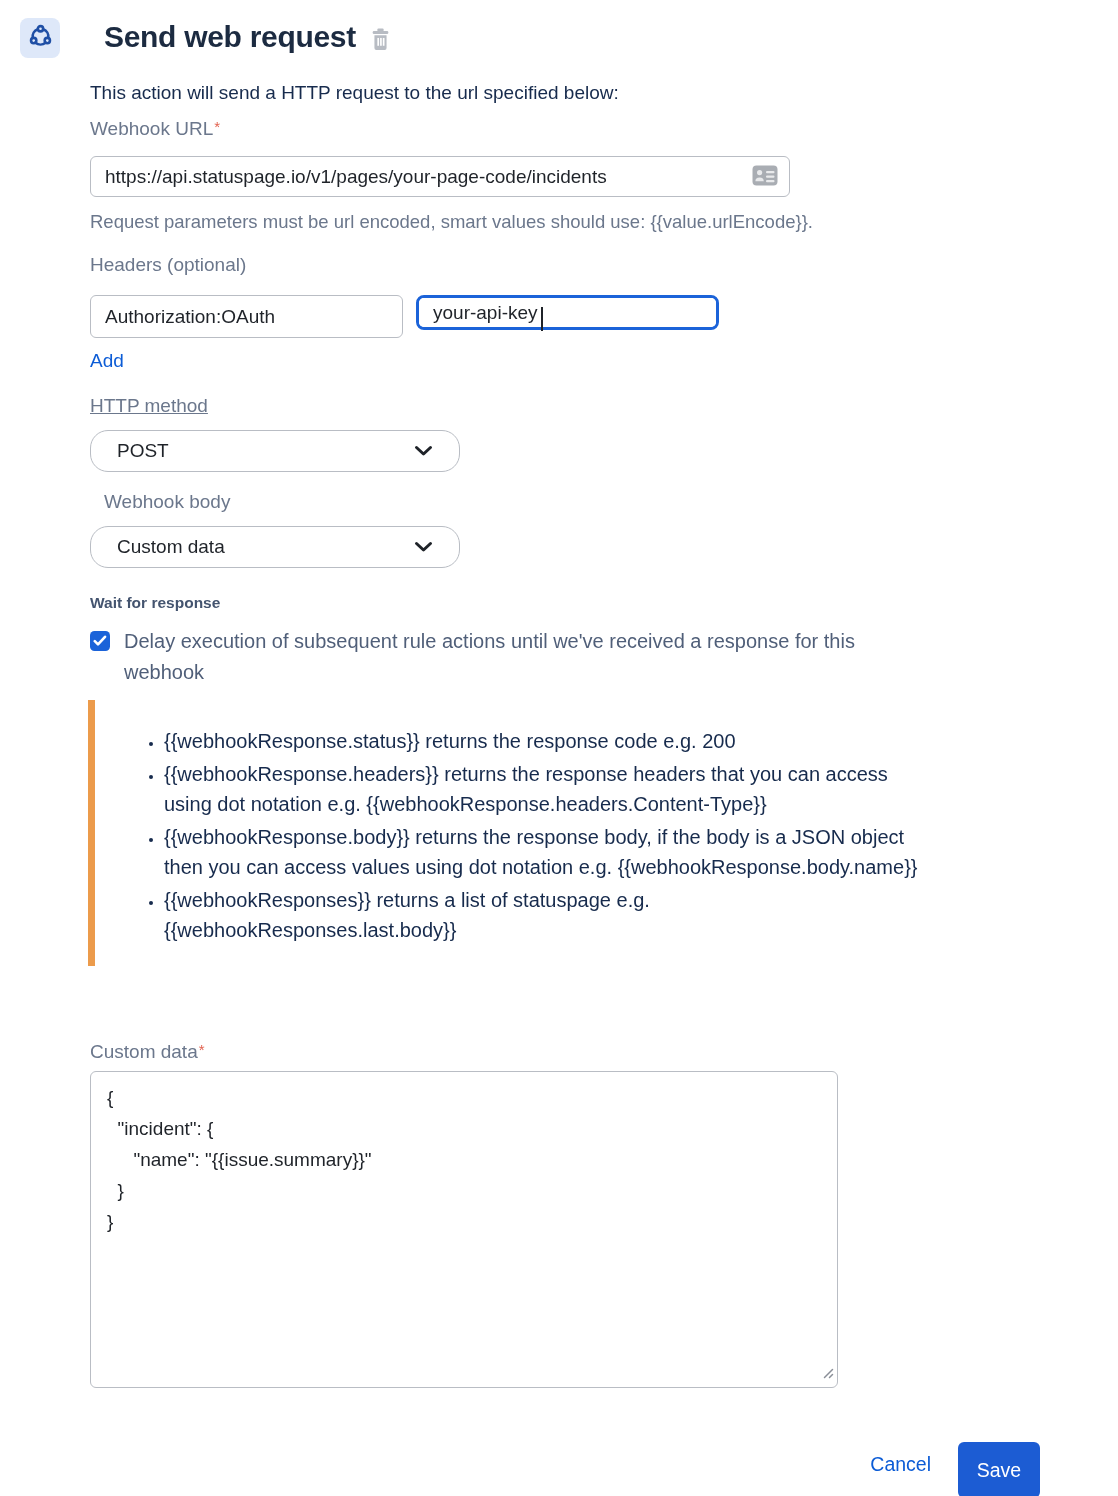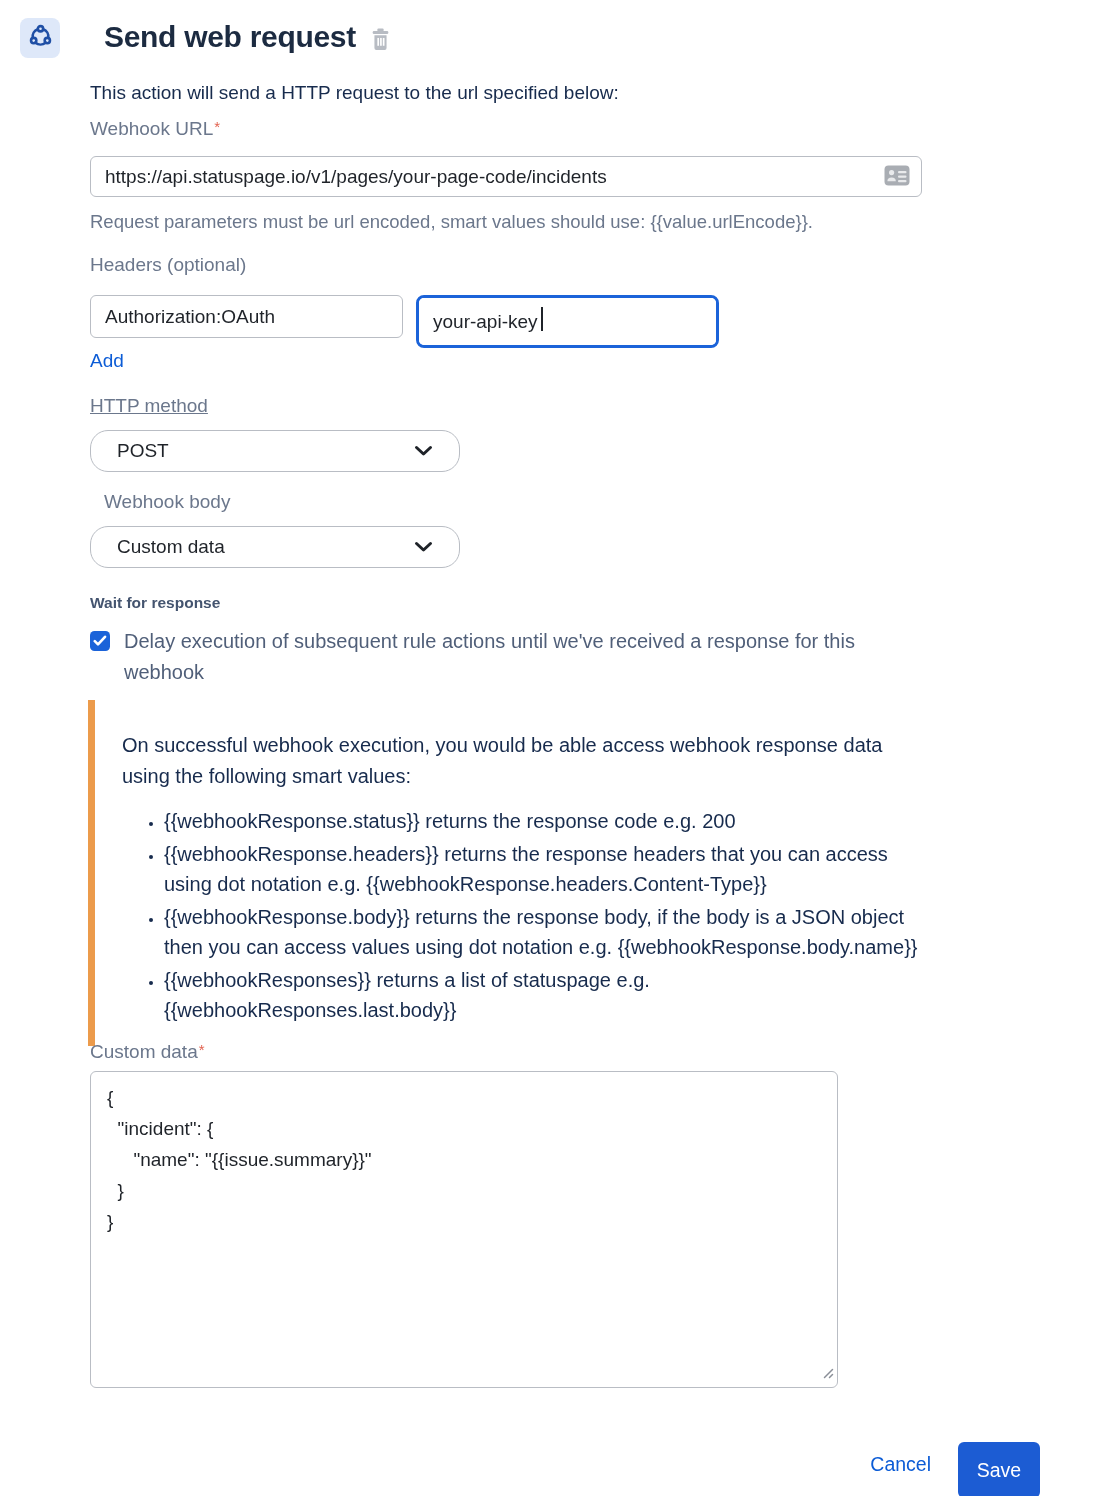--- a/index.html
+++ b/index.html
@@ -32,29 +32,29 @@
 
   .field-label { font-size: 19px; color: #6B778C; }
   .req { color: #E2614E; font-size: 15px; vertical-align: top; margin-left: 1px; }
 
   .text-input {
     border: 1px solid #B9BDC4; border-radius: 6px;
     font-family: "Liberation Sans", sans-serif;
     font-size: 19px; color: #1F2329;
     padding: 0 14px; background: #fff; outline: none;
   }
-  .url-input-wrap { left: 90px; top: 156px; width: 832px; height: 41px; }
+  .url-input-wrap { left: 90px; top: 156px; width: 700px; height: 41px; }
   .url-input-wrap input { width: 100%; height: 100%; padding-right: 48px; }
   .autofill-icon { position: absolute; right: 12px; top: 9px; }
 
   .help-text { left: 90px; top: 211px; font-size: 18.5px; color: #6B778C; }
 
   .hdr-input-1 { left: 90px; top: 295px; width: 313px; height: 43px; }
   .hdr-input-2 {
-    left: 416px; top: 295px; width: 303px; height: 53px;
+    left: 416px; top: 295px; width: 303px; height: 35px;
     border: 3px solid #1B63D9; border-radius: 8px;
   }
   .caret {
     position: absolute; left: 122px; top: 9px; width: 1.5px; height: 24px;
     background: #1F2329;
   }
   .link { color: #0C5CD6; font-size: 19px; cursor: pointer; text-decoration: none; }
 
   .select {
     width: 370px; height: 42px;
@@ -192,22 +192,20 @@
   <span class="checkbox">
     <svg width="14" height="12" viewBox="0 0 14 12" fill="none" stroke="#ffffff" stroke-width="2.6" stroke-linecap="round" stroke-linejoin="round">
       <path d="M1.8 6.2 L5 9.4 L12 1.8"></path>
     </svg>
   </span>
   <span class="checkbox-label">Delay execution of subsequent rule actions until we've received a response for this
 webhook</span>
 </div>
 
 <div class="abs info-panel">
-  <p class="panel-intro">On successful webhook execution, you would be able access webhook response data
-using the following smart values:</p>
   <ul class="panel-list">
     <li>{{webhookResponse.status}} returns the response code e.g. 200</li>
     <li>{{webhookResponse.headers}} returns the response headers that you can access
 using dot notation e.g. {{webhookResponse.headers.Content-Type}}</li>
     <li>{{webhookResponse.body}} returns the response body, if the body is a JSON object
 then you can access values using dot notation e.g. {{webhookResponse.body.name}}</li>
     <li>{{webhookResponses}} returns a list of statuspage e.g.
 {{webhookResponses.last.body}}</li>
   </ul>
 </div>

